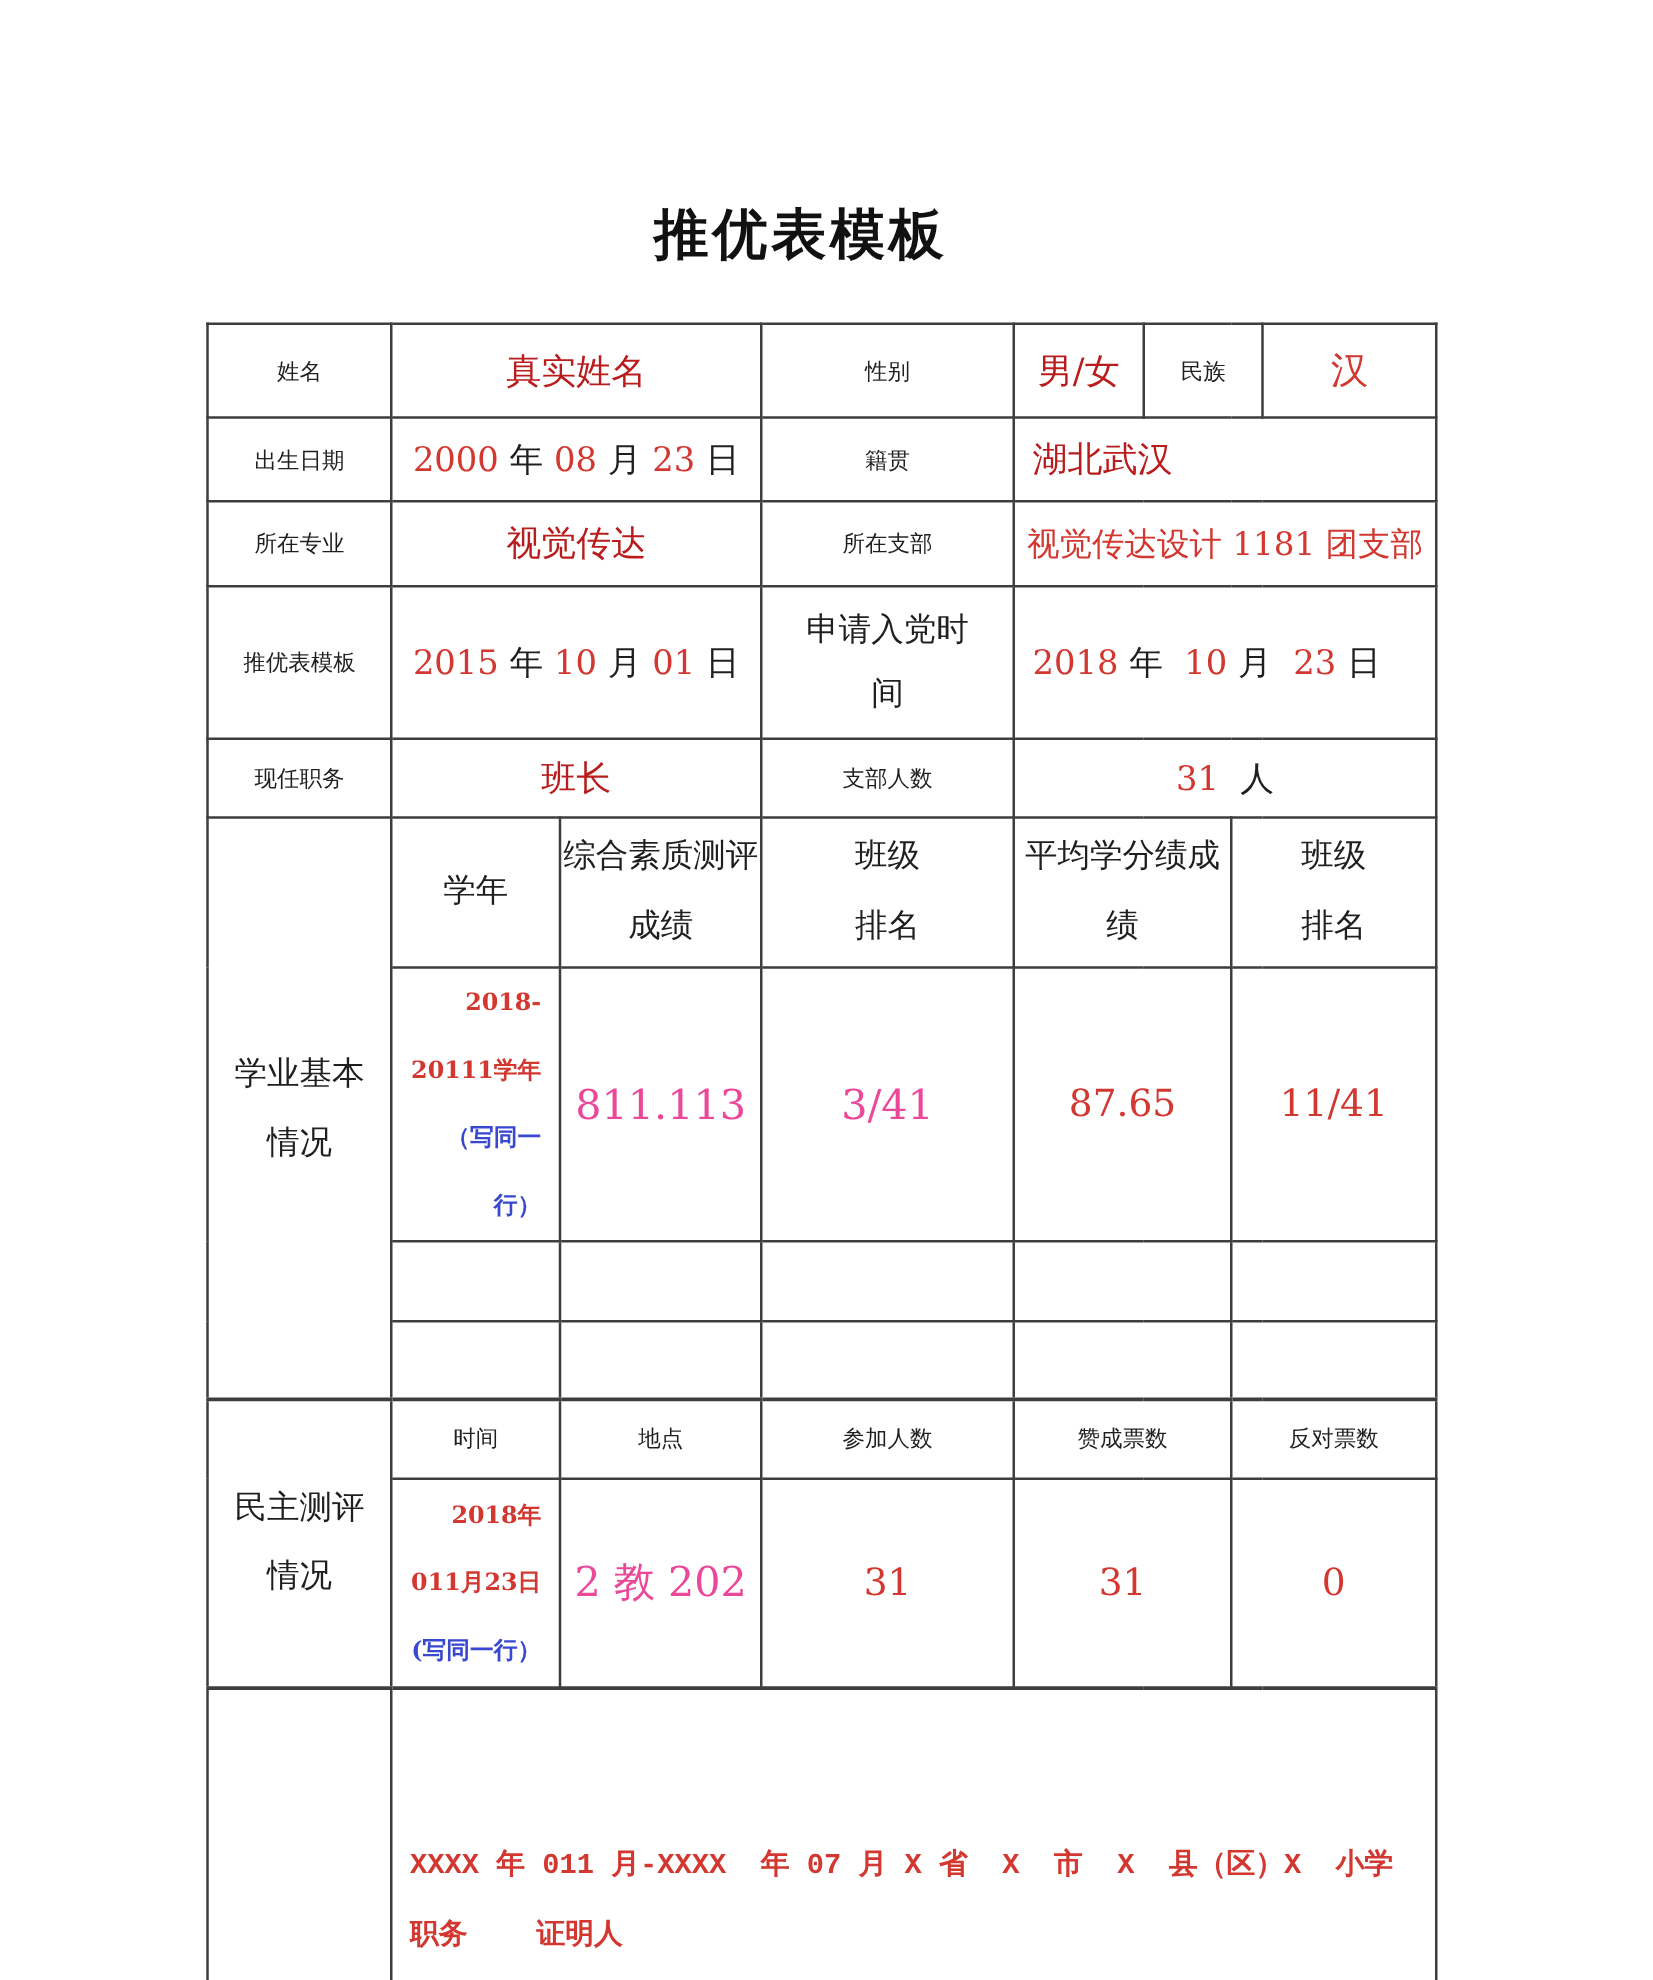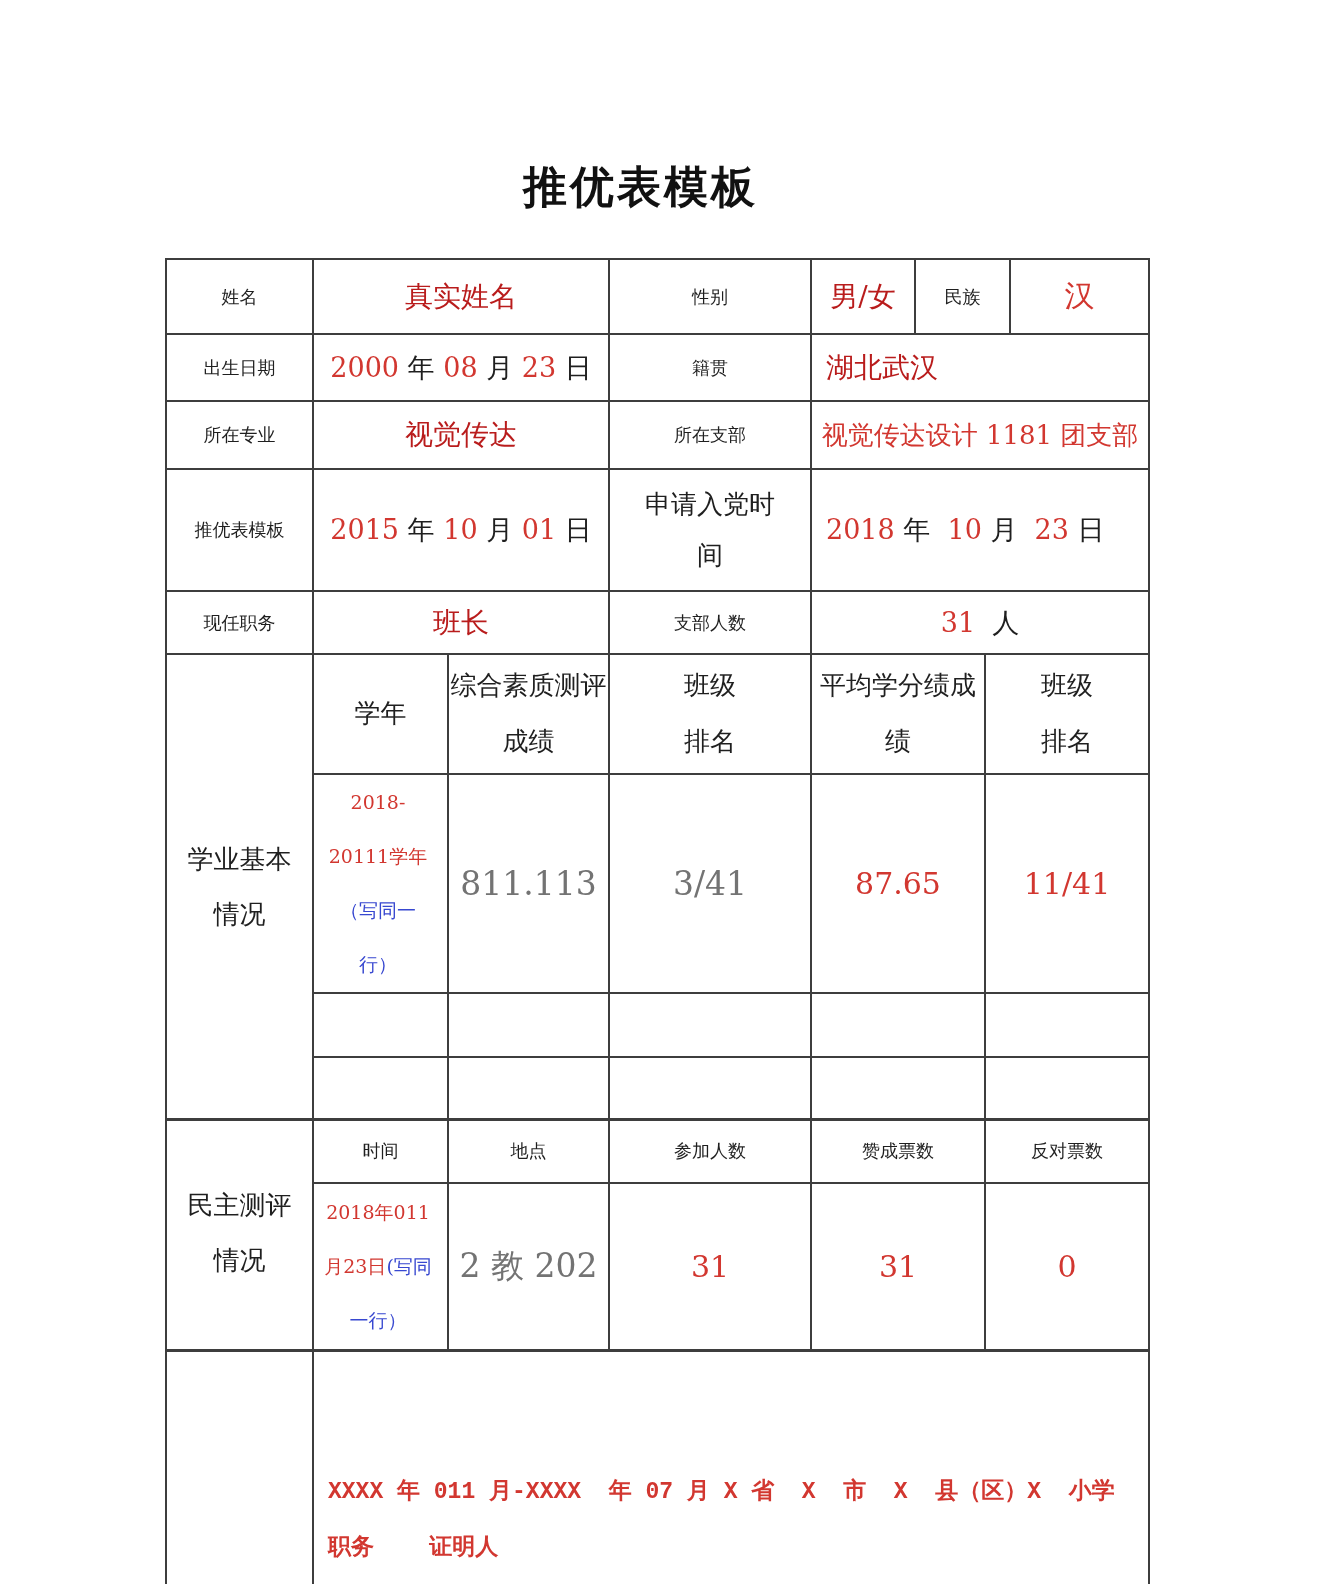--- a/index.html
+++ b/index.html
@@ -25,31 +25,31 @@
     text-align:center; vertical-align:middle;
     padding:0; overflow:hidden;
   }
   tr.sec-top td { border-top-width:3px;font-family:Liberation Mono, monospace; }
   .lbl  { font-size:18px; color:#1f1f1f; }
   .red  { color:#d23730; }
   .blue { color:#3848d0; }
   .rv   { font-size:28px; color:#b91c1c; }
   .rv26 { font-size:26px; color:#d23730; }
   .rv30 { font-size:30px; color:#d23730; }
-  .rv32 { font-size:33px; color:#737373; }
+  .rv32 { font-size:33px; color:#ec4899; }
   .date { font-size:27px; white-space:pre-wrap;border-radius:11px; }
   .hdr2 { font-size:26px; line-height:2.15; }
   .wrap2  { display:inline-block; width:60px;  font-size:26px; line-height:2.15; }
   .wrap5  { display:inline-block; width:134px; font-size:26px; line-height:1.95; }
   .secLbl { display:inline-block; width:112px; font-size:26px; line-height:2.1; }
   .note {
     font-size:19px; line-height:2.85; text-align:left;
     padding-left:9px; padding-right:4px;
   }
-  .note .inner { display:inline-block; width:110px; text-align:center; }
+  .note .inner { display:inline-block; width:110px; text-align:right;font-weight:bold; }
   .cell-left { text-align:left; padding-left:14px; }
   .resume-lines {
     text-align:left; padding-left:14px;
     font-size:23px; font-weight:bold; line-height:56px;
     color:#d23730; white-space:pre-wrap;
   }
   .members { font-size:27px; white-space:pre-wrap; }
 </style>
 </head>
 <body>

